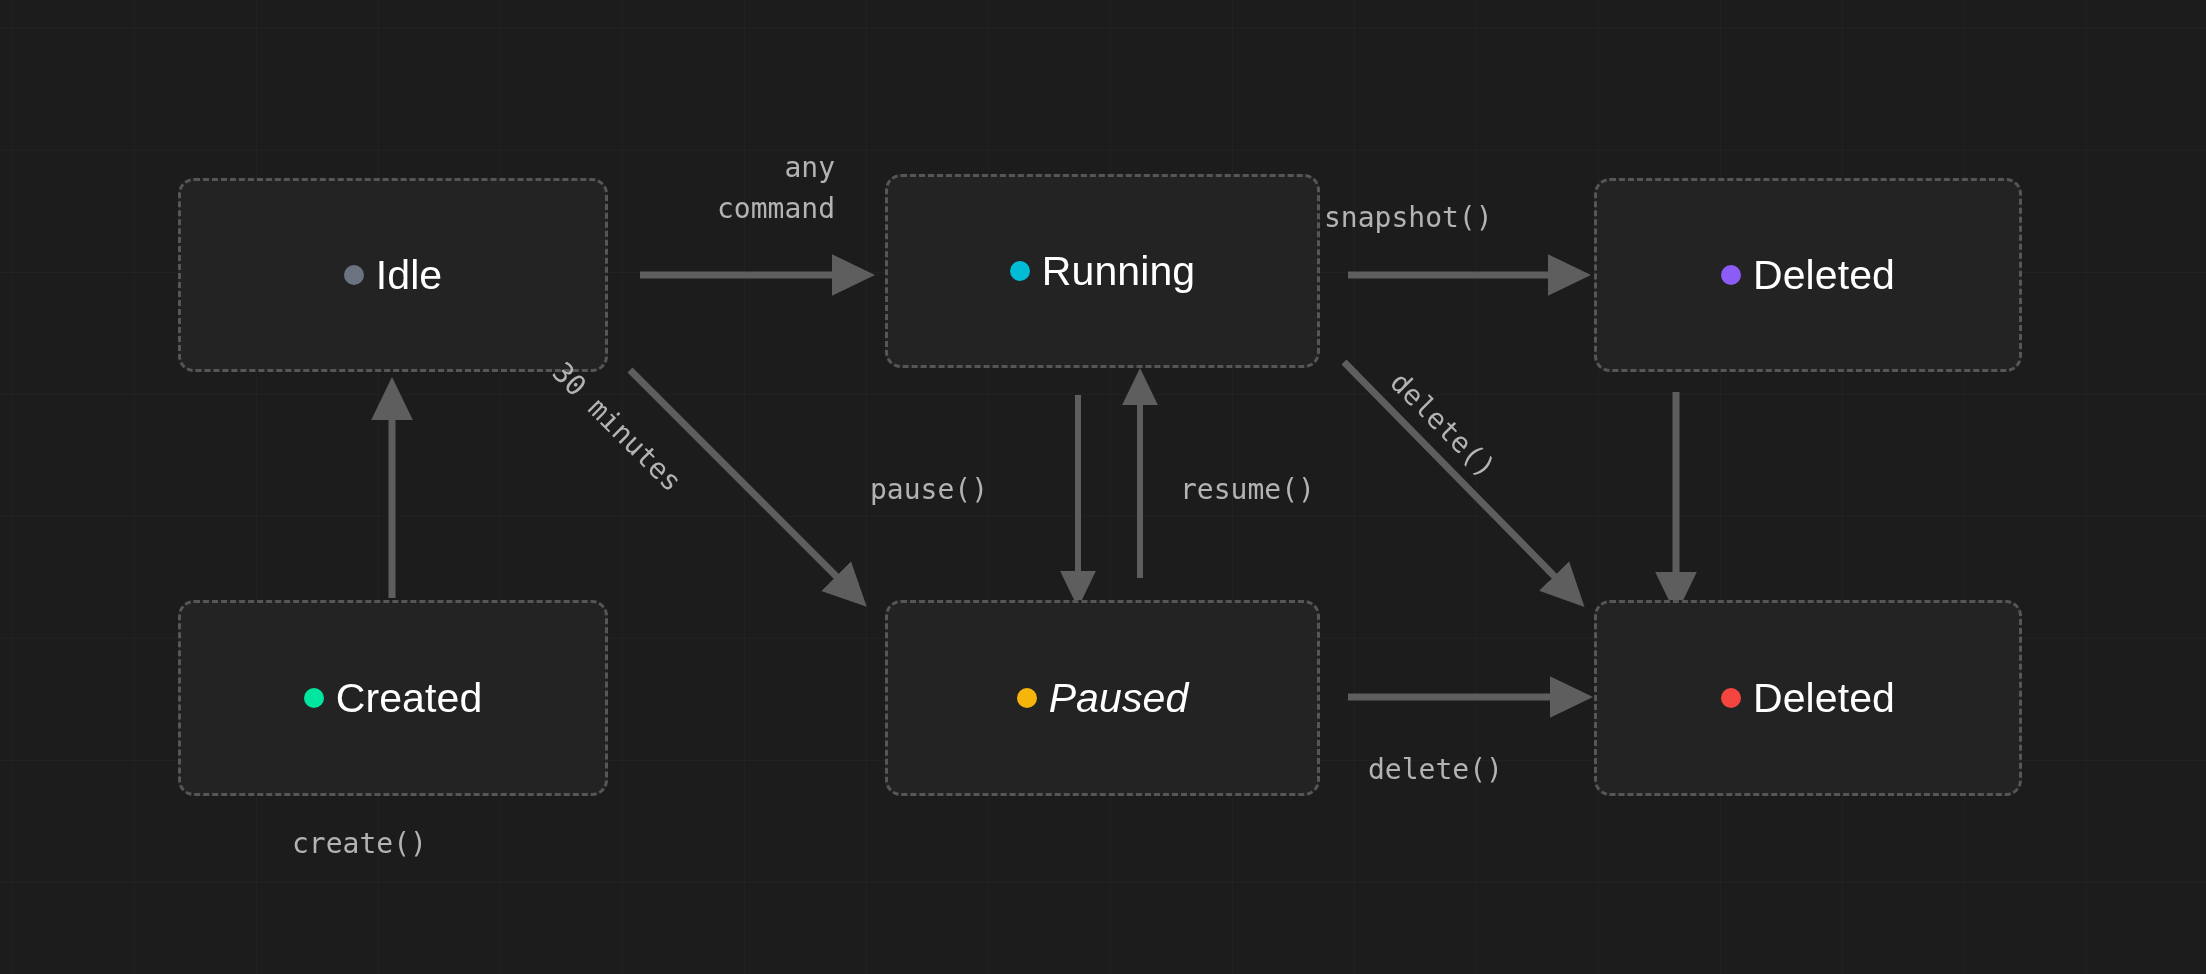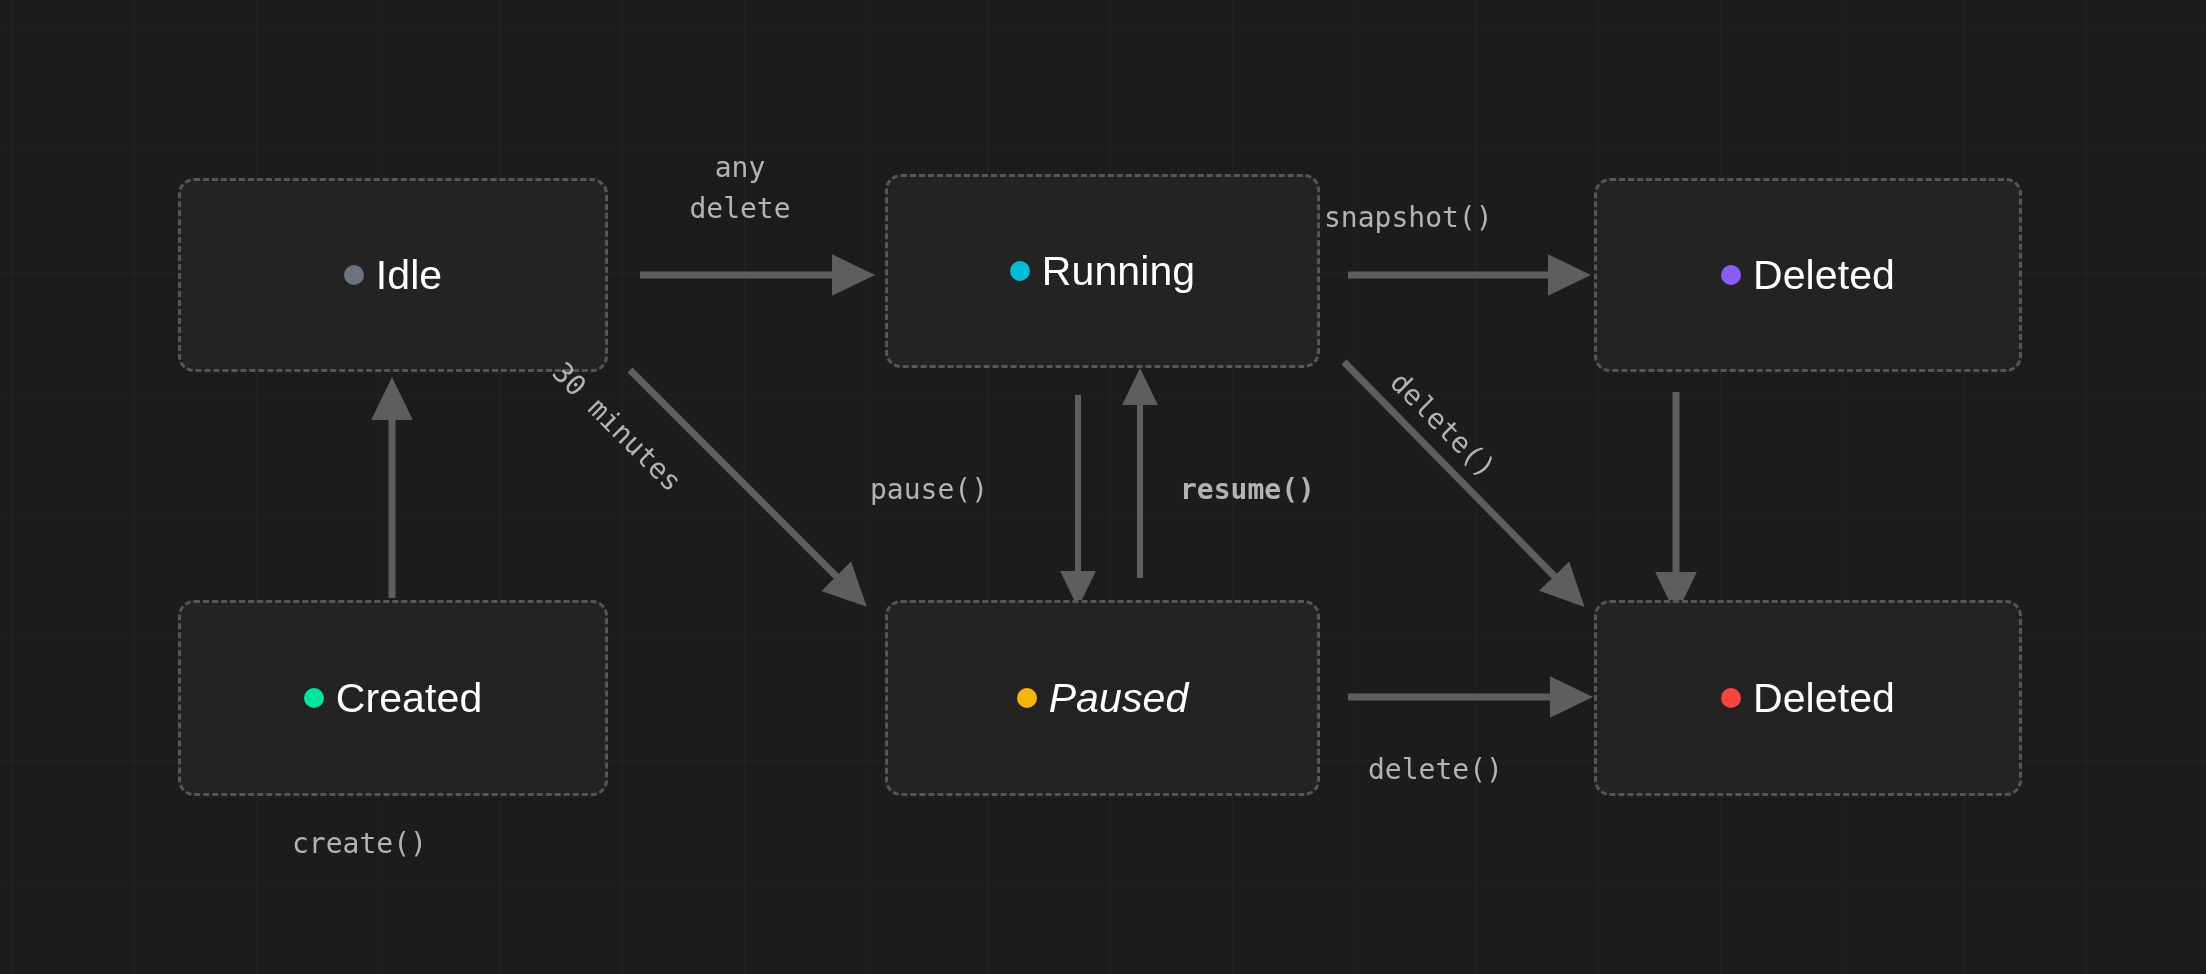--- a/index.html
+++ b/index.html
@@ -65,21 +65,21 @@
   
   .edge-label {
     position: absolute;
     font-family: "DejaVu Sans Mono", monospace;
     font-size: 28px;
     color: #b3b3b3;
     white-space: pre;
     line-height: 1.28;
     letter-spacing: 0px;
   }
-  .edge-label.center { text-align: center; }
+  .edge-label.center { text-align: right; }
   .rot-neg { transform-origin: 0 50%; }
 </style>
 </head>
 <body>
 
 <div id="canvas">
 
   <svg id="edge-layer" viewBox="0 0 2206 974" width="2206" height="974">
     <defs>
       <marker id="arrow" markerWidth="9" markerHeight="9" refX="1.2" refY="3" orient="auto" markerUnits="strokeWidth">
@@ -150,27 +150,27 @@
   </div>
 
   <div class="node" style="left:1594px; top:600px; width:428px; height:196px;">
     <span class="node-dot" style="background:#f5453f;"></span>
     <span class="node-label">Deleted</span>
   </div>
 
   <div class="edge-label" style="left:292px; top:826px;">create()</div>
 
   <div class="edge-label center" style="left:645px; top:150px; width:190px;">any</div>
-  <div class="edge-label center" style="left:645px; top:191px; width:190px;">delete</div>
+  <div class="edge-label center" style="left:645px; top:191px; width:190px;">command</div>
 
   <div class="edge-label rot-neg" style="left:604px; top:422px; transform:rotate(45deg) translate(-50%,-50%);">30 minutes</div>
 
   <div class="edge-label" style="left:870px; top:472px;">pause()</div>
 
-  <div class="edge-label" style="left:1180px; top:472px;font-weight:bold;">resume()</div>
+  <div class="edge-label" style="left:1180px; top:472px;">resume()</div>
 
   <div class="edge-label" style="left:1324px; top:200px;">snapshot()</div>
 
   <div class="edge-label rot-neg" style="left:1430px; top:420px; transform:rotate(45deg) translate(-50%,-50%);">delete()</div>
 
   <div class="edge-label" style="left:1368px; top:752px;">delete()</div>
 
 
 </div>
 

